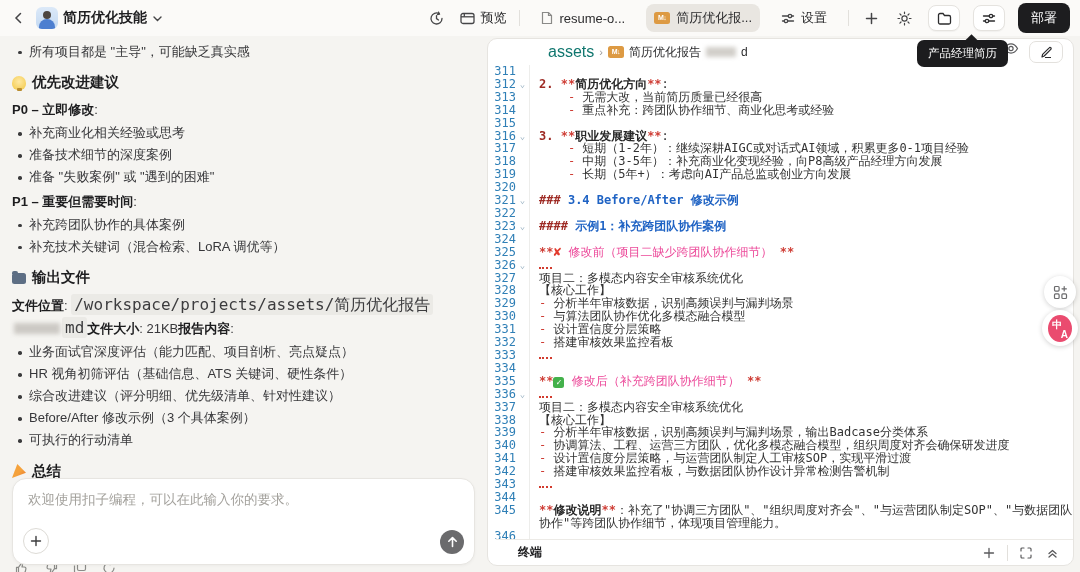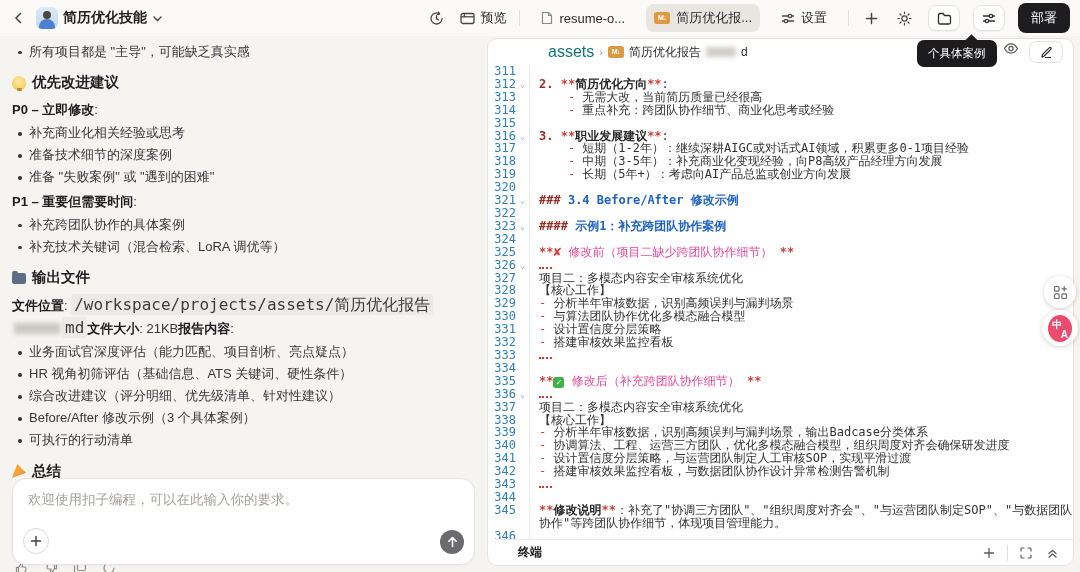--- a/index.html
+++ b/index.html
@@ -518,21 +518,21 @@
 </div>
 
 <span class="eye-wrap">
   <svg width="16" height="13" viewBox="0 0 16 13" fill="none" stroke="#5a5a5c" stroke-width="1.2">
     <path d="M1.5 6.5 C3.3 3.3 5.5 1.9 8 1.9 s4.7 1.4 6.5 4.6 C12.7 9.7 10.5 11.1 8 11.1 S3.3 9.7 1.5 6.5 z"></path>
       <circle cx="8" cy="6.5" r="2.1"></circle>
   </svg>
 </span>
 <div class="tooltip">
   <span class="caret"></span>
-  <span>个具体案例</span>
+  <span>产品经理简历</span>
 </div>
 
 <button class="float-btn" id="float-widgets">
   <span>
     <svg width="15" height="15" viewBox="0 0 15 15" fill="none" stroke="#6a6a6c" stroke-width="1.2" stroke-linecap="round">
       <rect x="1.5" y="1.5" width="4.6" height="4.6" rx="1"></rect>
         <rect x="1.5" y="8.9" width="4.6" height="4.6" rx="1"></rect>
         <rect x="8.9" y="8.9" width="4.6" height="4.6" rx="1"></rect>
       <path d="M11.2 1.6 v4.4 M9 3.8 h4.4"></path>
     </svg>

